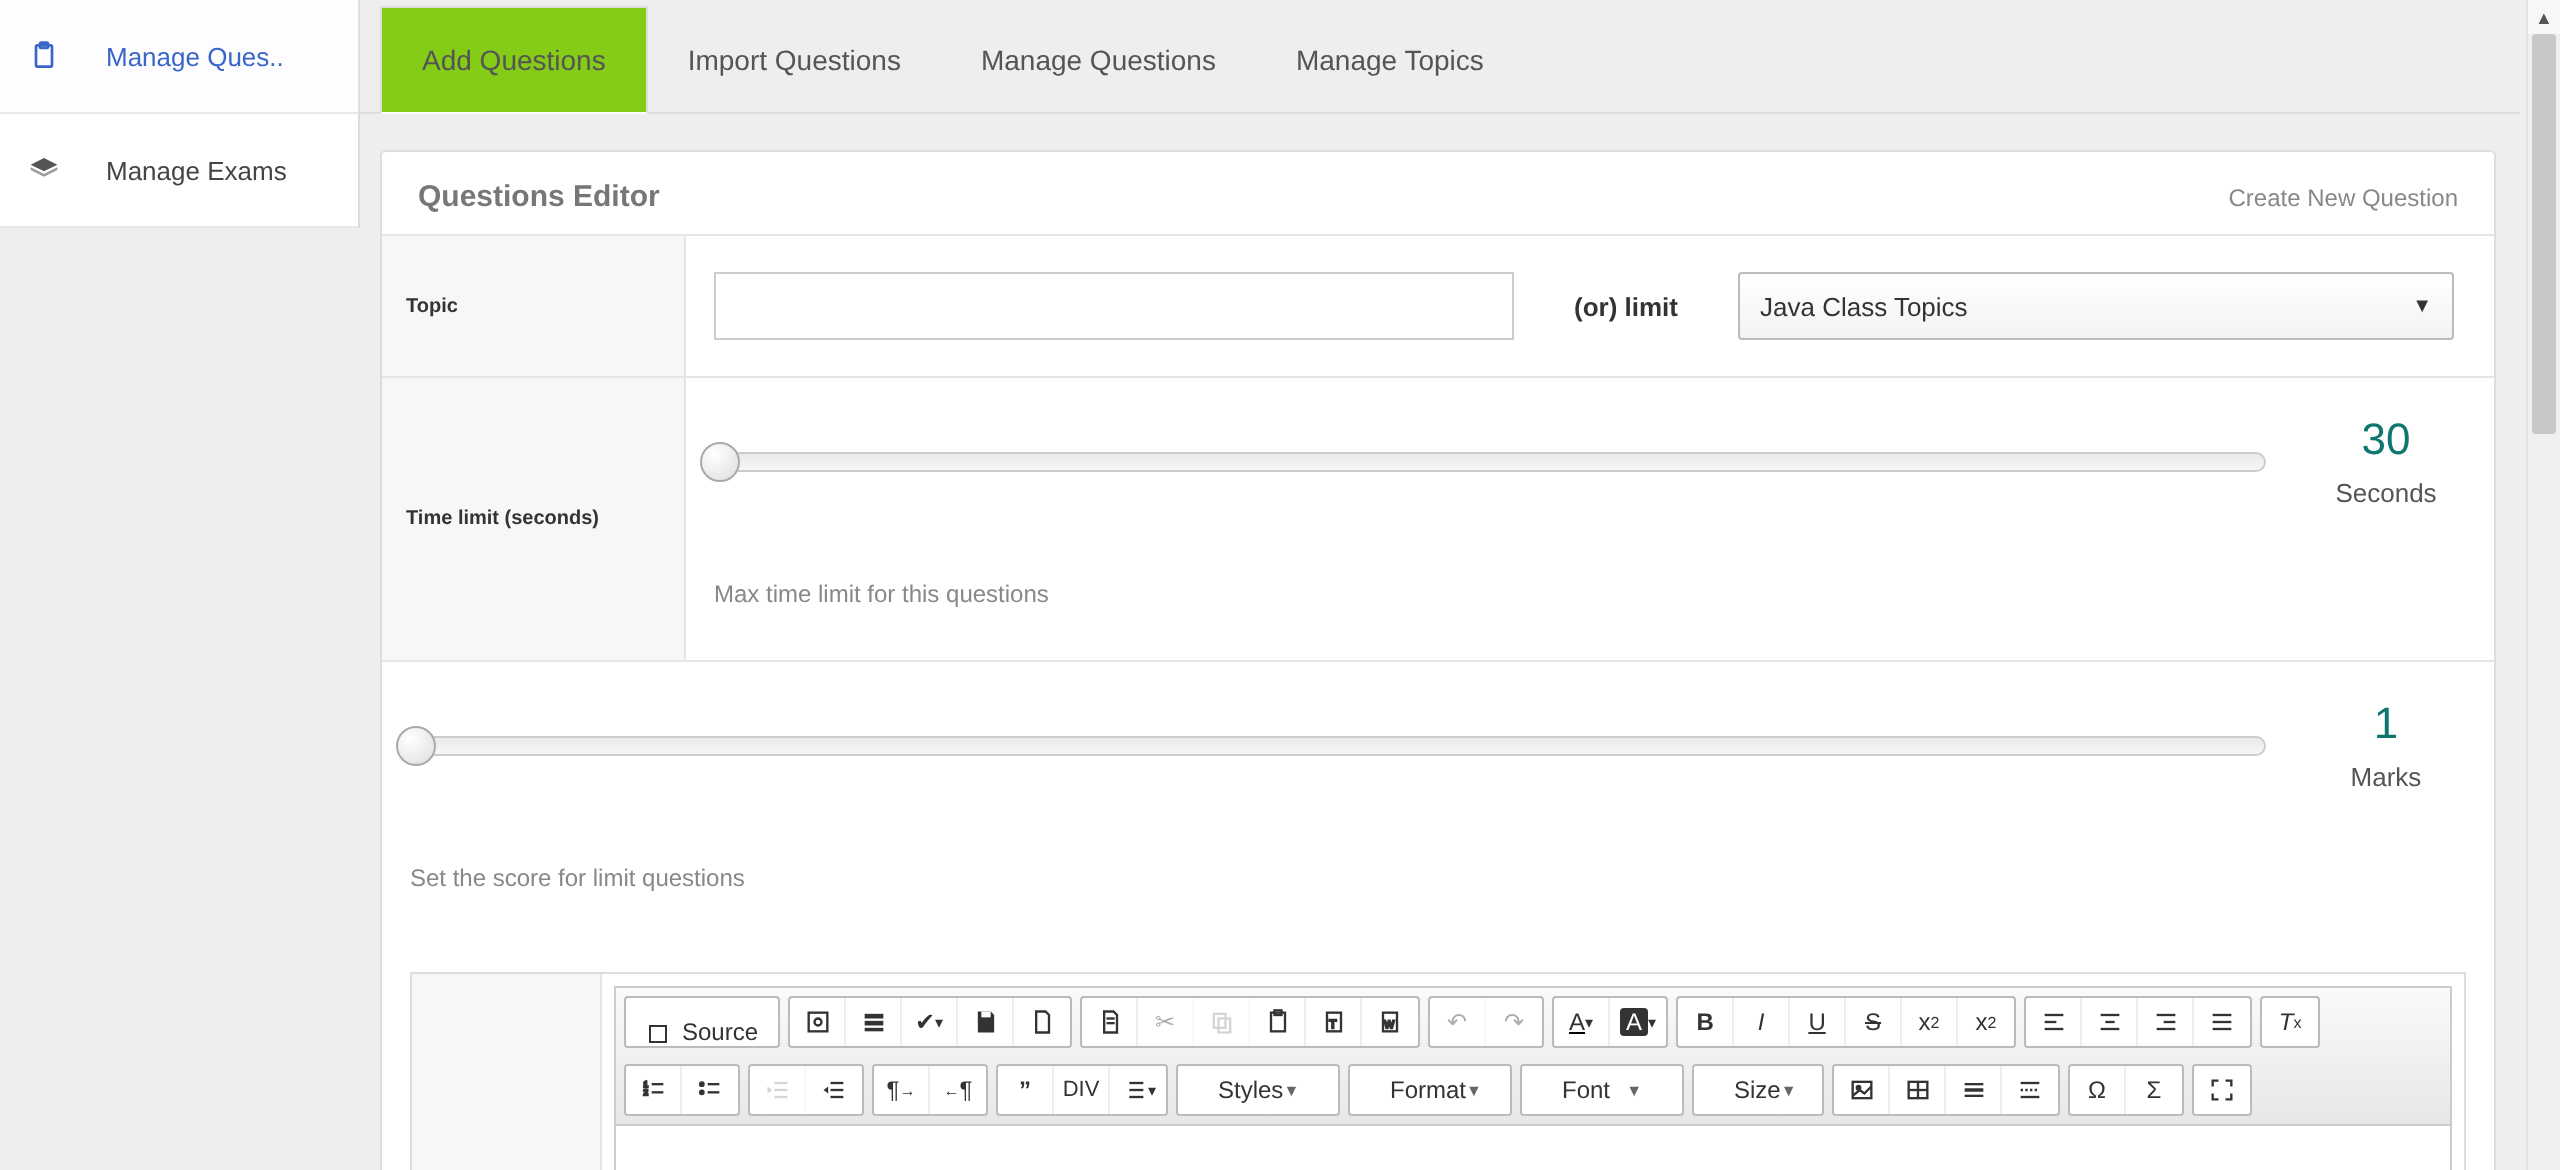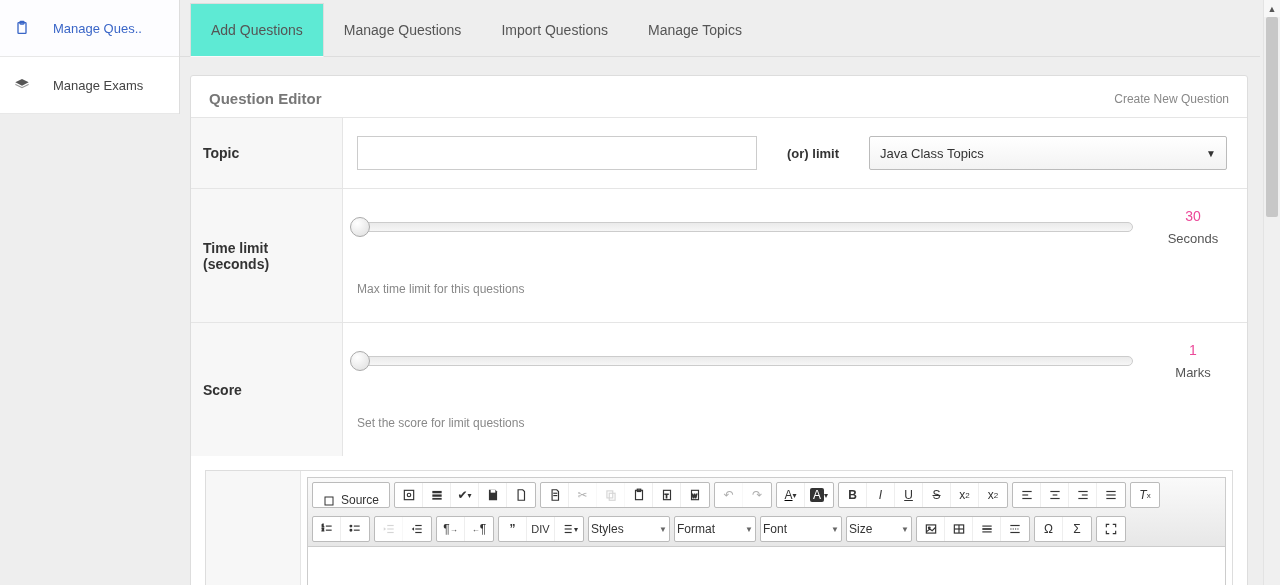--- a/index.html
+++ b/index.html
@@ -49,21 +49,21 @@
     display: flex;
     align-items: flex-end;
   }
   .tab {
     padding: 18px 20px;
     font-size: 14px;
     color: #555;
     cursor: pointer;
   }
   .tab.active {
-    background: #5eead4;
+    background: #84cc16;
     border: 1px solid #ddd;
     border-bottom-color: #fafafa;
     position: relative;
     top: 1px;
   }
   
   .main {
     position: absolute;
     left: 190px;
     top: 75px;
@@ -85,21 +85,21 @@
     display: flex;
     border-top: 1px solid #e5e5e5;
   }
   .row-label {
     width: 152px;
     background: #f7f7f7;
     border-right: 1px solid #e5e5e5;
     display: flex;
     align-items: center;
     padding: 0 12px;
-    font-size: 14px;
+    font-size: 10px;
     font-weight: bold;
     color: #333;
   }
   .row-body { flex: 1; padding: 18px 14px; position: relative; }
   .topic-body { display: flex; align-items: center; gap: 30px; }
   .text-input {
     width: 400px; height: 34px;
     border: 1px solid #ccc;
     padding: 0 8px;
     font-size: 13px;
@@ -134,21 +134,21 @@
   }
   .slider-handle {
     position: absolute;
     left: -8px; top: -6px;
     width: 20px; height: 20px;
     background: radial-gradient(circle at 35% 30%, #fff, #ddd);
     border: 1px solid #aaa;
     border-radius: 50%;
   }
   .slider-value { width: 80px; text-align: center; }
-  .big-num { color: #ec4899; font-size: 14px; }
+  .big-num { color: #0f766e; font-size: 22px; }
   .unit { color: #555; font-size: 13px; display: block; margin-top: 6px; }
   .hint { color: #888; font-size: 12px; margin-top: 36px; }
   .row-slider .row-body { padding: 18px 14px 26px 14px; }
   
   .editor-wrap {
     margin: 14px;
     border: 1px solid #ddd;
     display: flex;
   }
   .editor-wrap .row-label {
@@ -179,21 +179,21 @@
     display: inline-flex;
     align-items: center;
     justify-content: center;
     font-size: 12px;
     color: #333;
     cursor: pointer;
     border-right: 1px solid #eee;
   }
   .tb-btn:last-child { border-right: none; }
   .tb-btn.wide { width: auto; padding: 0 10px; gap: 6px; align-items: flex-end; }
-  .tb-btn.drop { width: 80px; justify-content: space-between; padding: 0 2px; }
+  .tb-btn.drop { width: 80px; justify-content: space-between; padding: 0 20px; }
   .tb-btn.drop.small { width: 64px; }
   .tb-btn .dcaret { font-size: 8px; color: #666; }
   .tb-src { font-size: 12px; }
   .editor-canvas {
     border: 1px solid #ccc;
     border-top: none;
     height: 95px;
     background: #fff;
   }
   
@@ -245,28 +245,28 @@
             <polygon points="12,3 22,8 12,13 2,8"></polygon>
             <polygon points="12,15 22,10 22,12 12,17 2,12 2,10" opacity="0.6"></polygon>
           </svg>
       </span>
       <span>Manage Exams</span>
     </div>
   </div>
 
   <div class="tabs">
     <div class="tab active">Add Questions</div>
+    <div class="tab">Import Questions</div>
     <div class="tab">Manage Questions</div>
-    <div class="tab">Import Questions</div>
     <div class="tab">Manage Topics</div>
   </div>
 
   <div class="main">
     <div class="panel-head">
-      <div class="panel-title">Question Editor</div>
+      <div class="panel-title">Questions Editor</div>
       <div class="panel-link">Create New Question</div>
     </div>
 
     <div class="row">
       <div class="row-label">Topic</div>
       <div class="row-body topic-body">
         <input class="text-input" value="" style="">
         <span class="or-select">(or) limit</span>
         <div class="select">
           <span>Java Class Topics</span>
@@ -285,21 +285,20 @@
           <div class="slider-value">
             <span class="big-num">30</span>
             <span class="unit">Seconds</span>
           </div>
         </div>
         <div class="hint">Max time limit for this questions</div>
       </div>
     </div>
 
     <div class="row row-slider">
-      <div class="row-label">Score</div>
       <div class="row-body slider-body">
         <div class="slider-top">
           <div class="slider-track">
             <div class="slider-handle"></div>
           </div>
           <div class="slider-value">
             <span class="big-num">1</span>
             <span class="unit">Marks</span>
           </div>
         </div>

